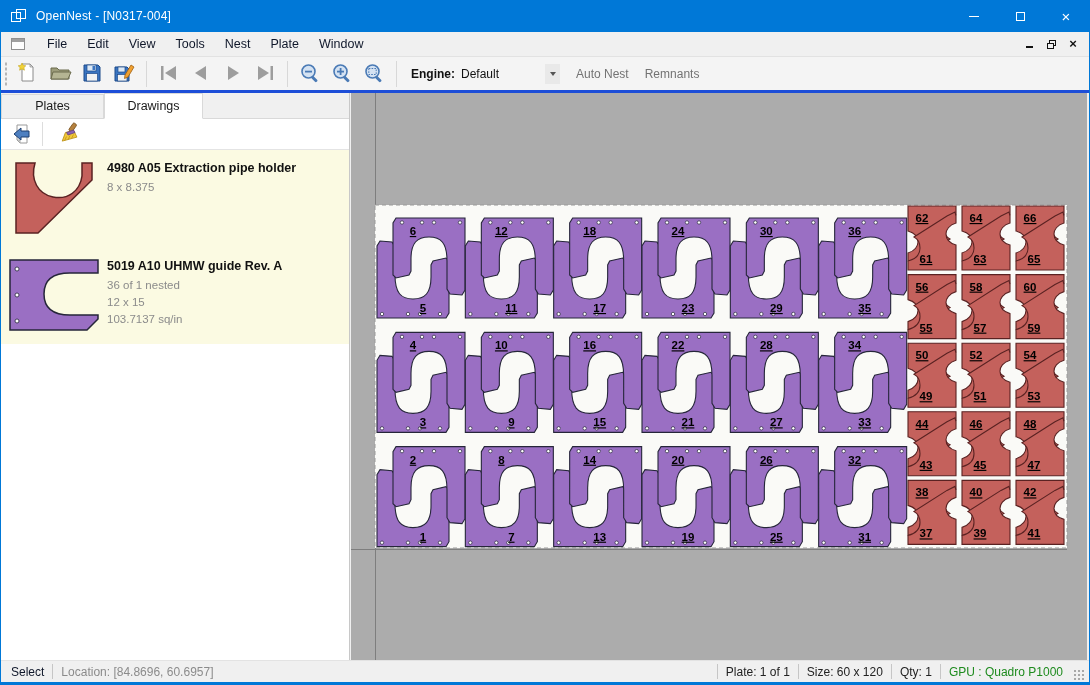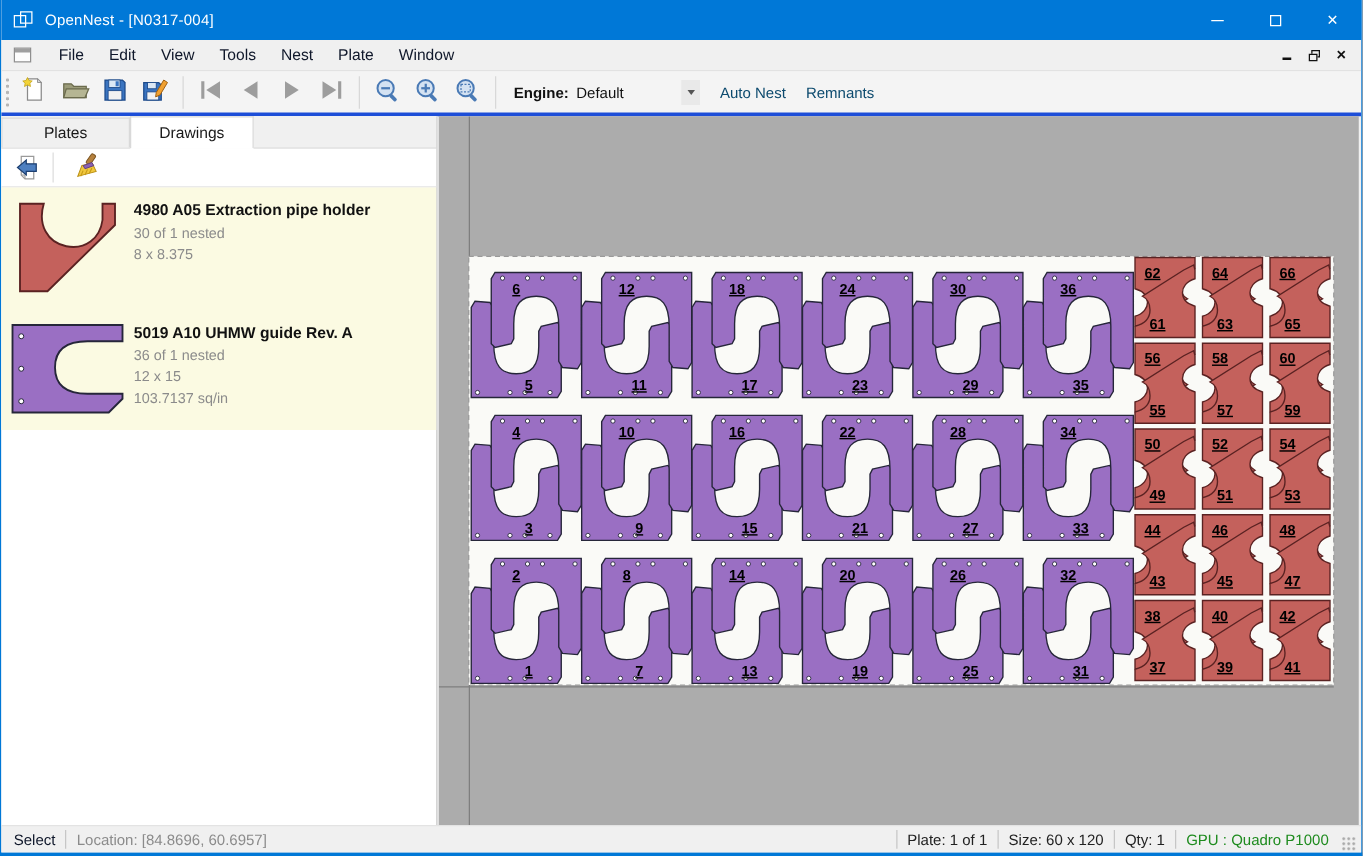--- a/index.html
+++ b/index.html
@@ -36,21 +36,21 @@
   
   .toolbar { position:absolute; left:0; top:57px; width:100%; height:36px; background:#f4f4f4; border-bottom:3px solid #1d4ed8; display:flex; align-items:center; }
   .grip { width:4px; height:26px; margin-left:3px; margin-right:4px;
           background-image:radial-gradient(#b5b5b5 1px, transparent 1.2px); background-size:4px 5px; background-position:center; }
   .tb-btn { width:28px; height:28px; display:flex; align-items:center; justify-content:center; margin:0 2px; }
   .tb-sep { width:1px; height:26px; background:#d8d8d8; margin:0 6px; }
   .engine-label { font-size:12px; font-weight:700; color:#111; margin-left:8px; }
   .engine-value { font-size:12px; color:#111; margin-left:6px; width:84px; }
   .combo-arrow { width:15px; height:20px; background:#e9e9e9; display:flex; align-items:center; justify-content:center; }
   .combo-arrow::after { content:""; width:0; height:0; border-left:3.5px solid transparent; border-right:3.5px solid transparent; border-top:4px solid #555; }
-  .tb-text-btn { font-size:12px; color:#0c4a6e; padding:5px 8px; }
+  .tb-text-btn { font-size:12px; color:#737373; padding:5px 8px; }
 
   
   .left-panel { position:absolute; left:0; top:93px; width:349px; height:567px; background:#fff; border-right:1px solid #c8c8c8; }
   .tabs { display:flex; height:26px; background:#f0f0f0; border-bottom:1px solid #d9d9d9; align-items:center; }
   .tab { height:24px; display:flex; align-items:center; justify-content:center; font-size:12.5px; color:#1a1a1a;
          border:1px solid #d9d9d9; border-bottom:none; background:#f0f0f0; width:103px; }
   .tab.active { background:#fff; height:26px; margin-bottom:-1px; border-bottom:1px solid #fff; width:99px; }
   .panel-toolbar { height:31px; display:flex; align-items:center; border-bottom:1px solid #e4e4e4; background:#fff; }
   .pt-btn { width:30px; height:26px; display:flex; align-items:center; justify-content:center; margin-left:6px; }
   .pt-sep { width:1px; height:24px; background:#ddd; margin:0 5px; }
@@ -230,21 +230,20 @@
     </div>
     <div class="drawing-list" id="drawing-list">
         <div class="drawing-item">
           <div class="thumb-box">
             <svg width="92" height="80" viewBox="0 0 92 80">
               <path d="M8,5 L27,5 C22,22 30,36 45,39 C60,42 72,33 74,18 L74,5 L84,5 L84,22 L30,75 L8,75 Z" fill="#c4615c" stroke="#5a2222" stroke-width="1.5"></path>
             </svg>
           </div>
           <div class="item-text">
             <div class="item-title">4980 A05 Extraction pipe holder</div>
-            <div class="item-line">30 of 1 nested</div>
             <div class="item-line">8 x 8.375</div>
           </div>
         </div>
         <div class="drawing-item">
           <div class="thumb-box">
             <svg width="96" height="78" viewBox="0 0 96 78">
               <path d="M4,4 L92,4 L92,17 L64,17 C46,17 38,25 38,38 C38,51 46,59 64,59 L92,59 L92,63 L81,74 L4,74 Z" fill="#9a6fc3" stroke="#26263a" stroke-width="1.5"></path>
               <circle cx="11" cy="13" r="2" fill="#fff" stroke="#26263a" stroke-width="0.8"></circle>
               <circle cx="11" cy="39" r="2" fill="#fff" stroke="#26263a" stroke-width="0.8"></circle>
               <circle cx="11" cy="65" r="2" fill="#fff" stroke="#26263a" stroke-width="0.8"></circle>

